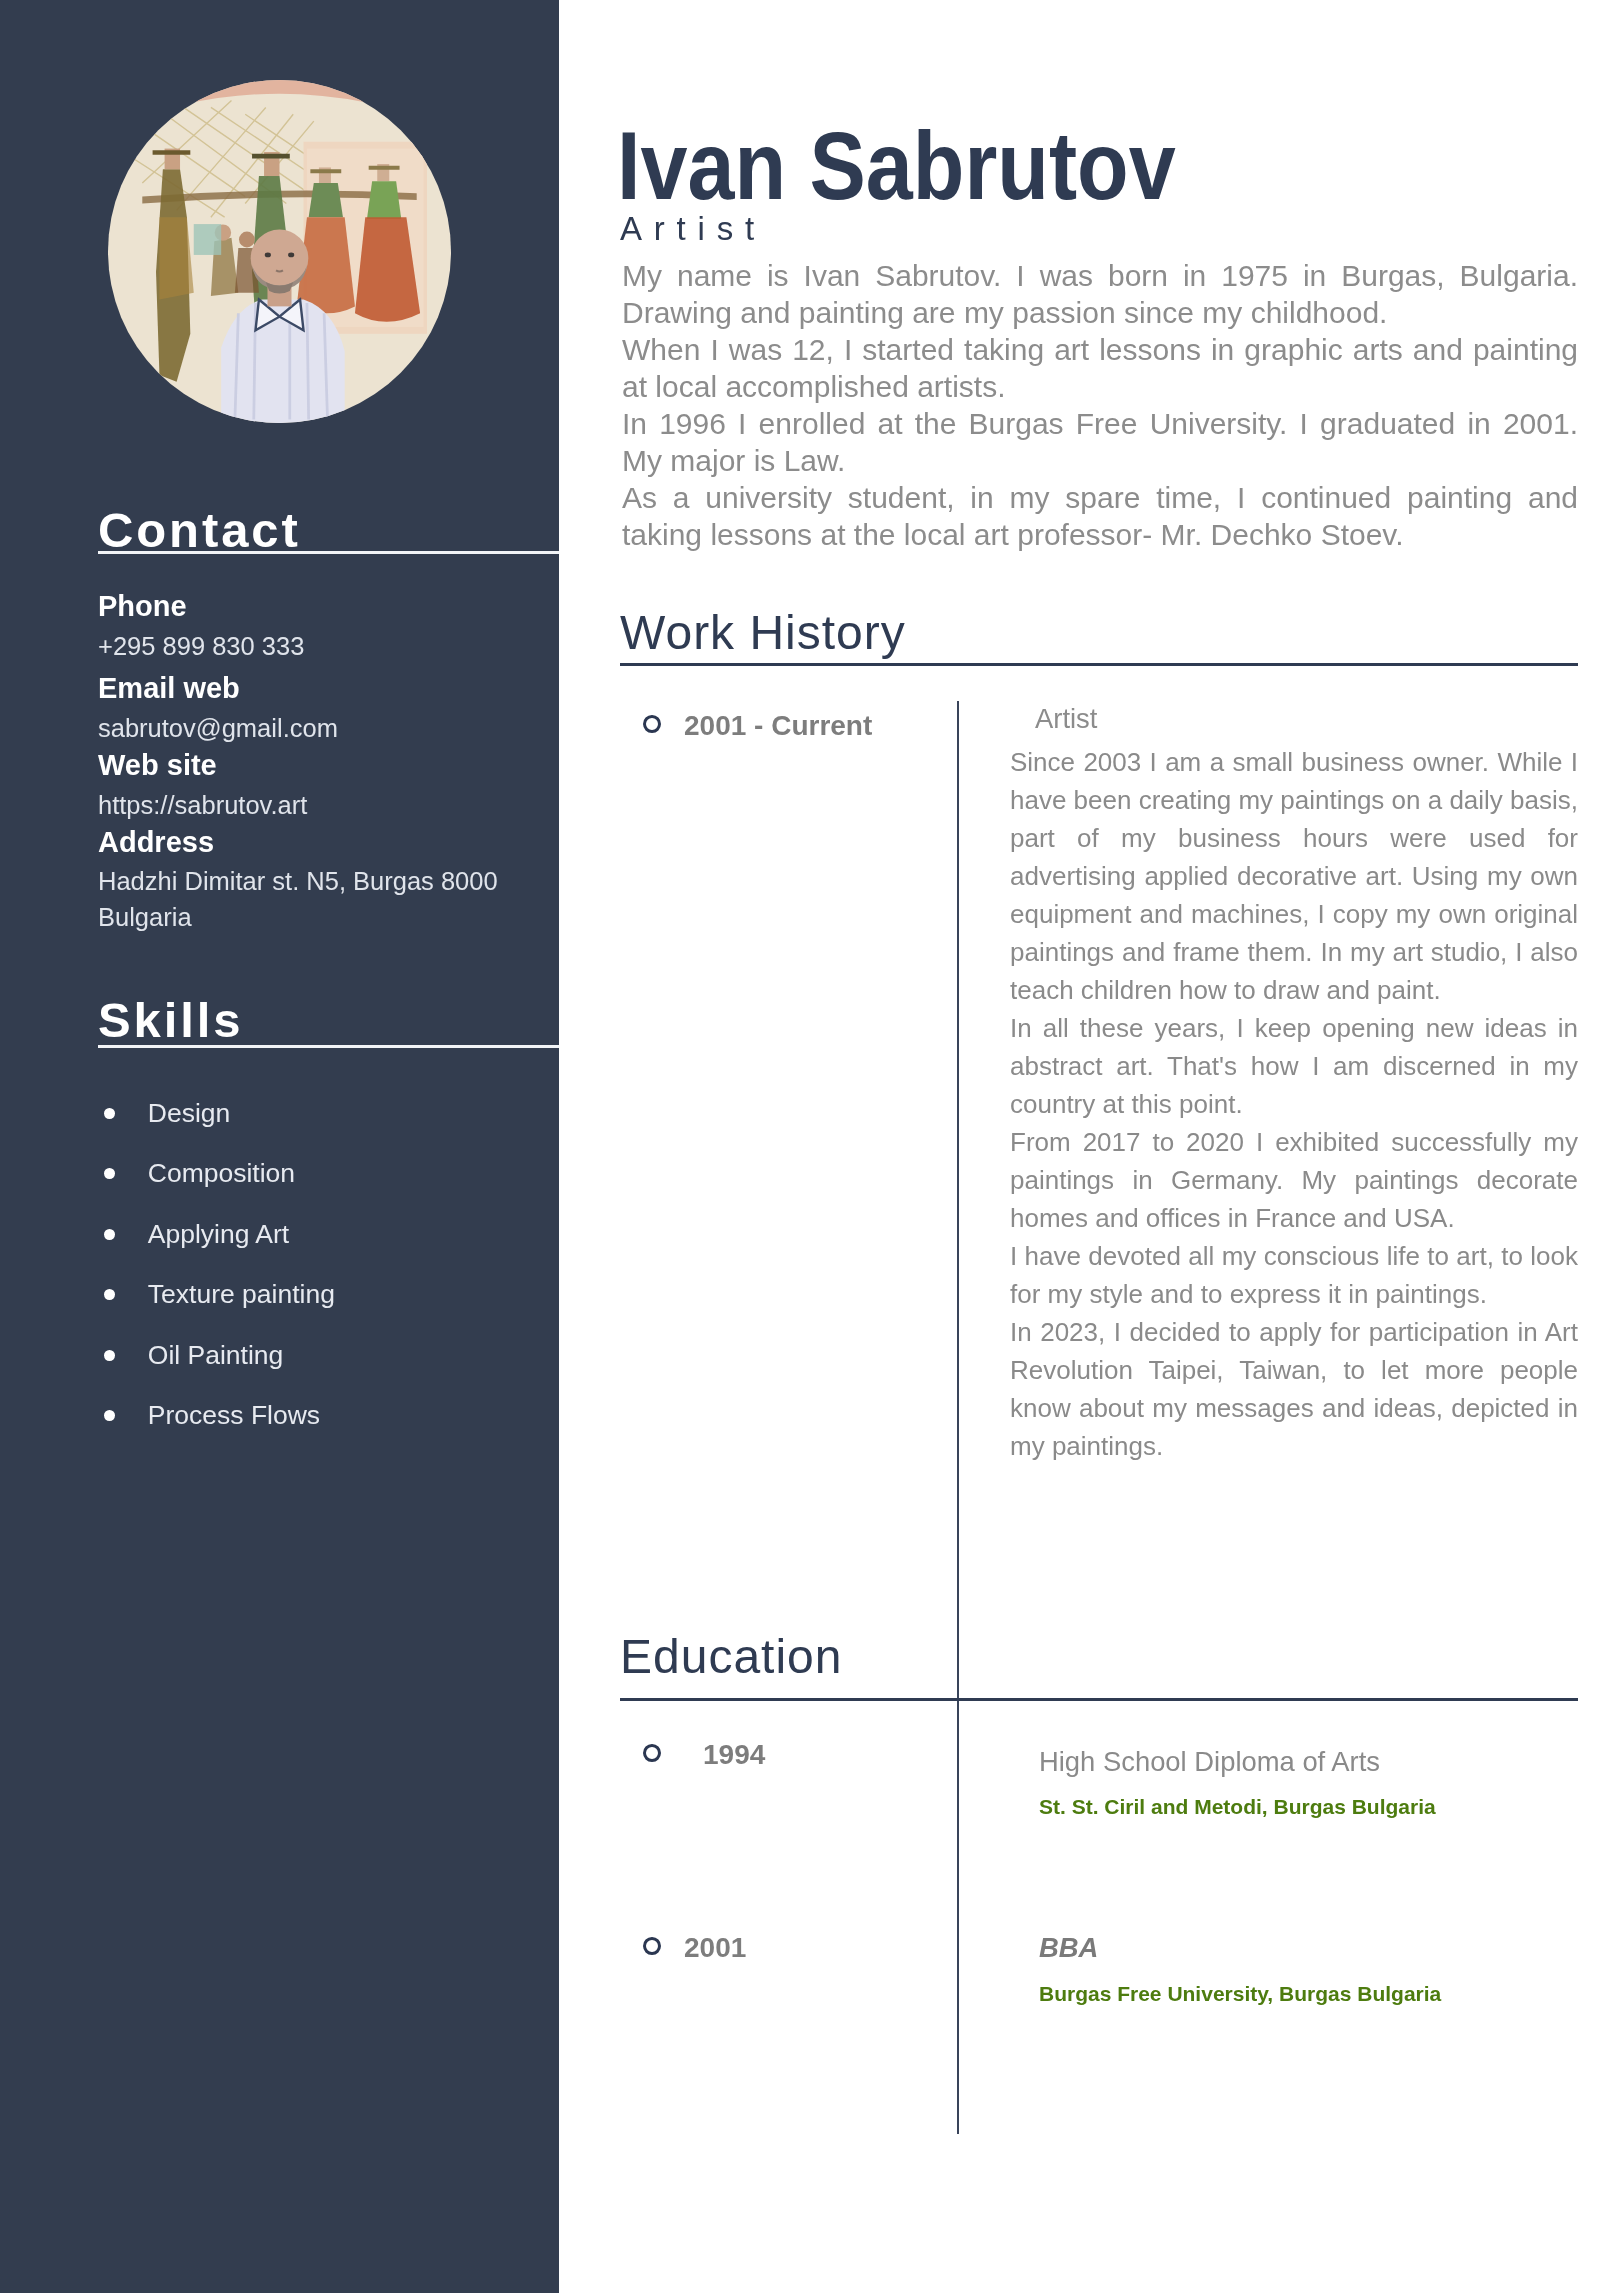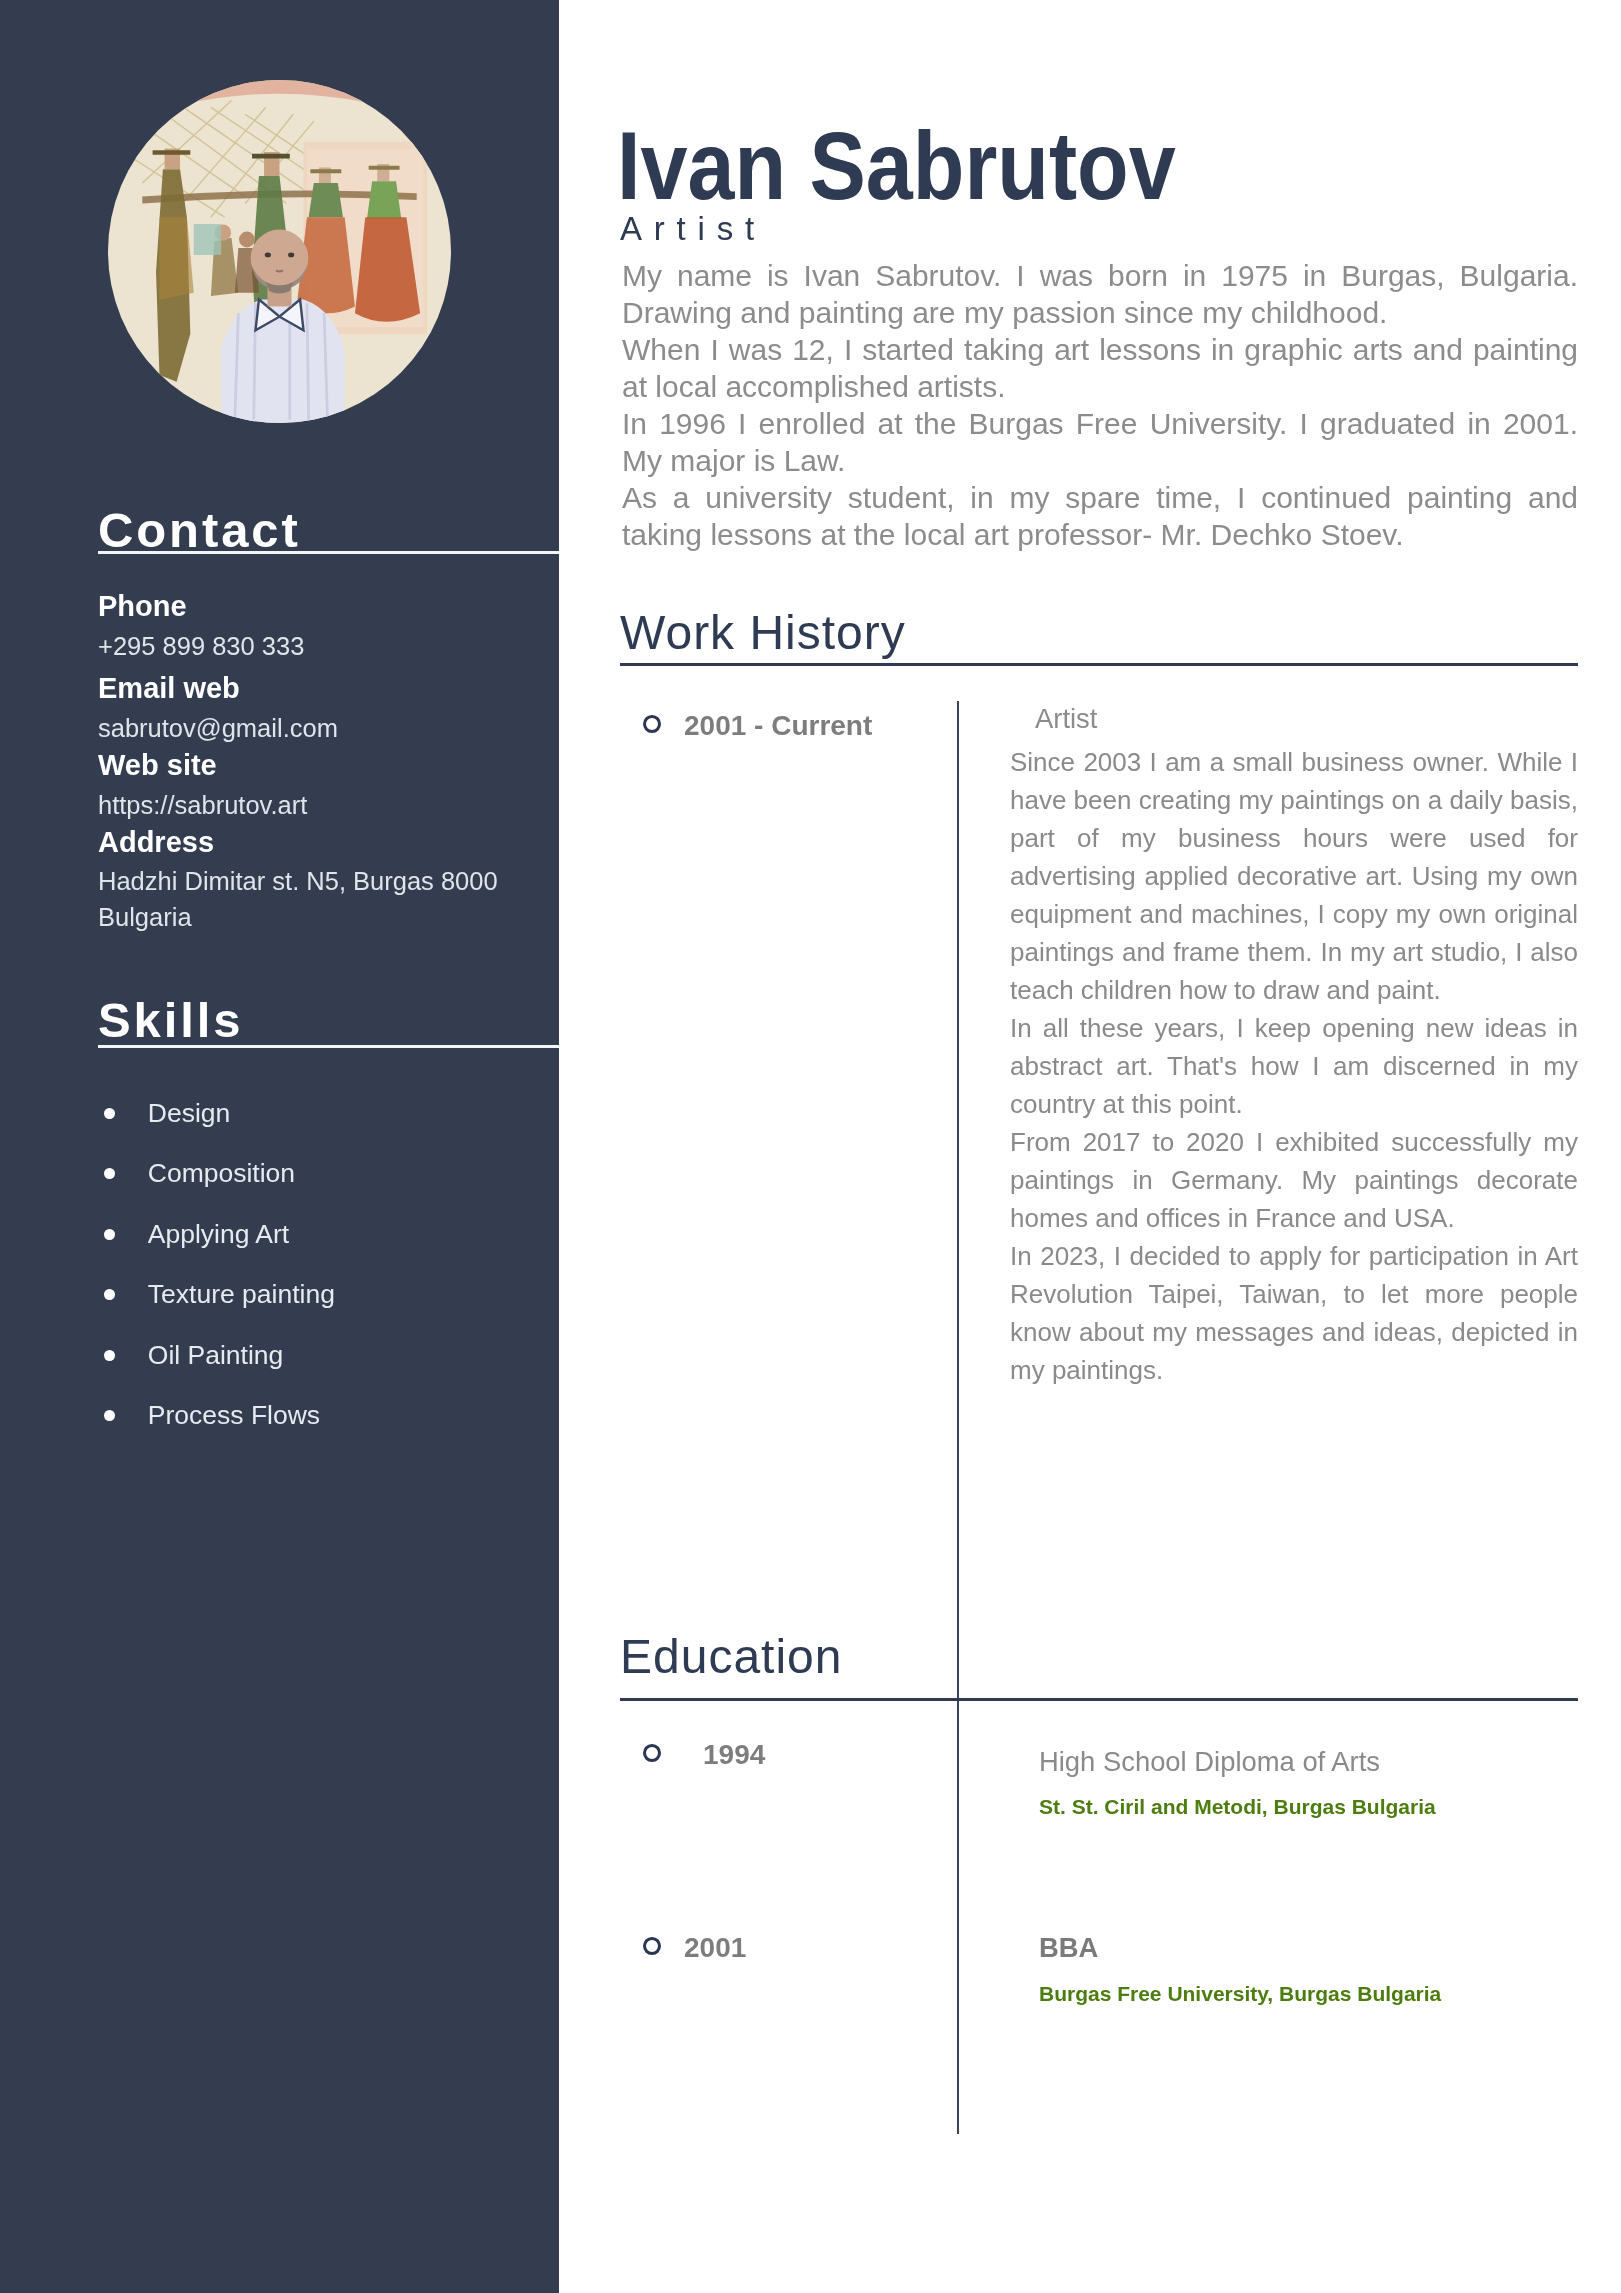--- a/index.html
+++ b/index.html
@@ -32,21 +32,21 @@
   .main-rule{position:absolute;left:620px;width:958px;height:2.9px;background:#2F3B52;}
   .v-line{position:absolute;left:957px;top:701px;width:2px;height:1433px;background:#39445A;}
 
   .ring{position:absolute;width:11.8px;height:11.8px;border:3.9px solid #2B3751;border-radius:50%;background:transparent;}
   .period{position:absolute;color:#7D7D7D;font-size:28px;font-weight:700;line-height:1;}
   .role{position:absolute;left:1035px;color:#8C8C8C;font-size:27.4px;line-height:1;}
   .work-text{position:absolute;left:1010px;top:743px;width:568px;}
   .work-text p{margin:0;color:#8A8A8A;font-size:26px;line-height:38px;text-align:justify;}
 
   .degree{position:absolute;left:1039px;color:#8A8A8A;font-size:27.4px;line-height:1;}
-  .degree-bold{position:absolute;left:1039px;color:#7A7A7A;font-size:27.4px;font-weight:700;line-height:1;}
+  .degree-bold{position:absolute;left:1039px;color:#7A7A7A;font-size:27.4px;font-weight:700;line-height:1;font-style:italic;}
   .school{position:absolute;left:1039px;width:412px;color:#4d7c0f;font-size:21px;font-weight:700;line-height:32px;}
 </style>
 </head>
 <body>
 
 <div class="page">
 
   <aside class="sidebar">
 
     <div class="photo">
@@ -146,20 +146,21 @@
 
     <div class="v-line"></div>
 
     <span class="ring" style="left:643px;top:715px;"></span>
     <div class="period" style="left:684px;top:712px;">2001 - Current</div>
     <div class="role" style="top:705px;">Artist</div>
     <div class="work-text">
       <p>Since 2003 I am a small business owner. While I have been creating my paintings on a daily basis, part of my business hours were used for advertising applied decorative art. Using my own equipment and machines, I copy my own original paintings and frame them. In my art studio, I also teach children how to draw and paint.</p>
       <p>In all these years, I keep opening new ideas in abstract art. That's how I am discerned in my country at this point.</p>
       <p>From 2017 to 2020 I exhibited successfully my paintings in Germany. My paintings decorate homes and offices in France and USA.</p>
+      <p>I have devoted all my conscious life to art, to look for my style and to express it in paintings.</p>
       <p>In 2023, I decided to apply for participation in Art Revolution Taipei, Taiwan, to let more people know about my messages and ideas, depicted in my paintings.</p>
     </div>
 
     <h2 class="main-heading" style="top:1633px;">Education</h2>
     <div class="main-rule" style="top:1698px;"></div>
 
     <span class="ring" style="left:643px;top:1744px;"></span>
     <div class="period" style="left:703px;top:1741px;">1994</div>
     <div class="degree" style="top:1748px;">High School Diploma of Arts</div>
     <div class="school" style="top:1791px;">St. St. Ciril and Metodi, Burgas Bulgaria</div>

